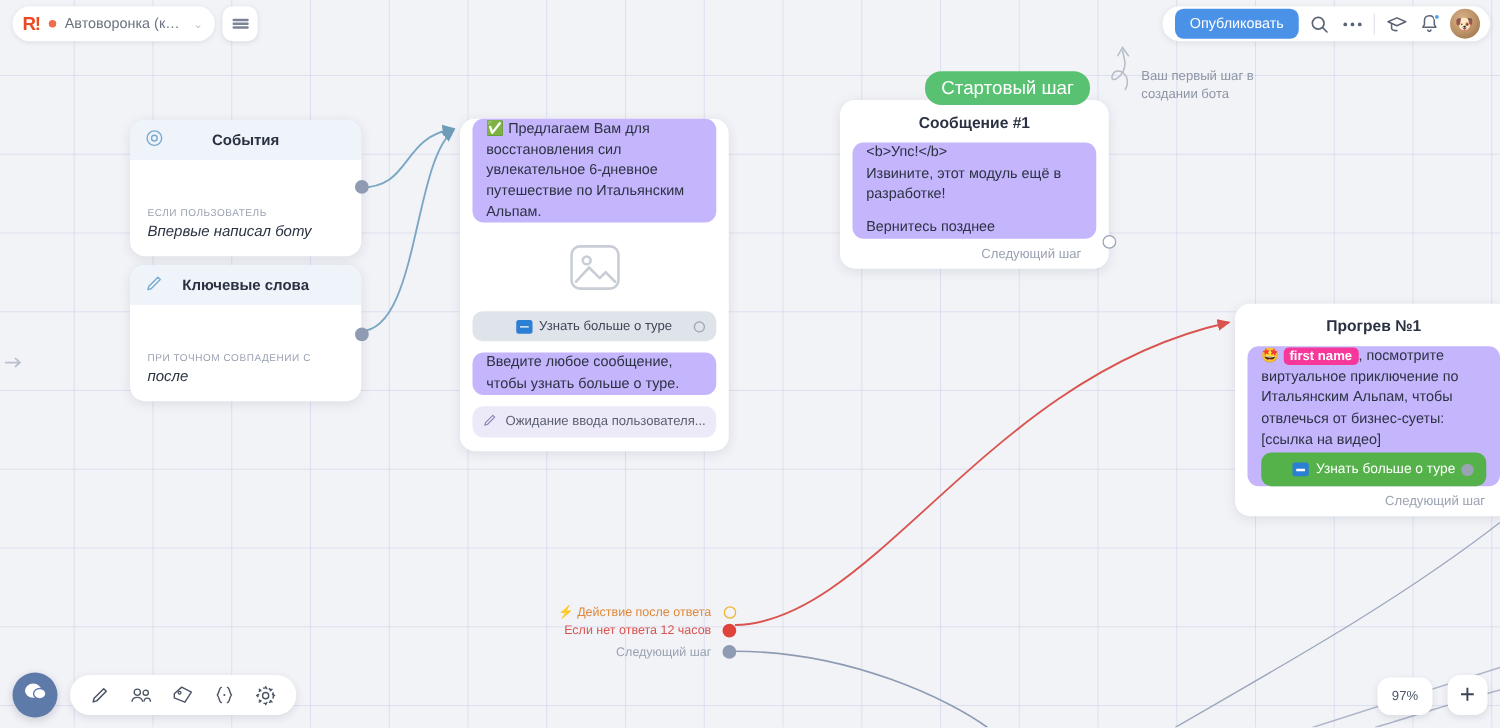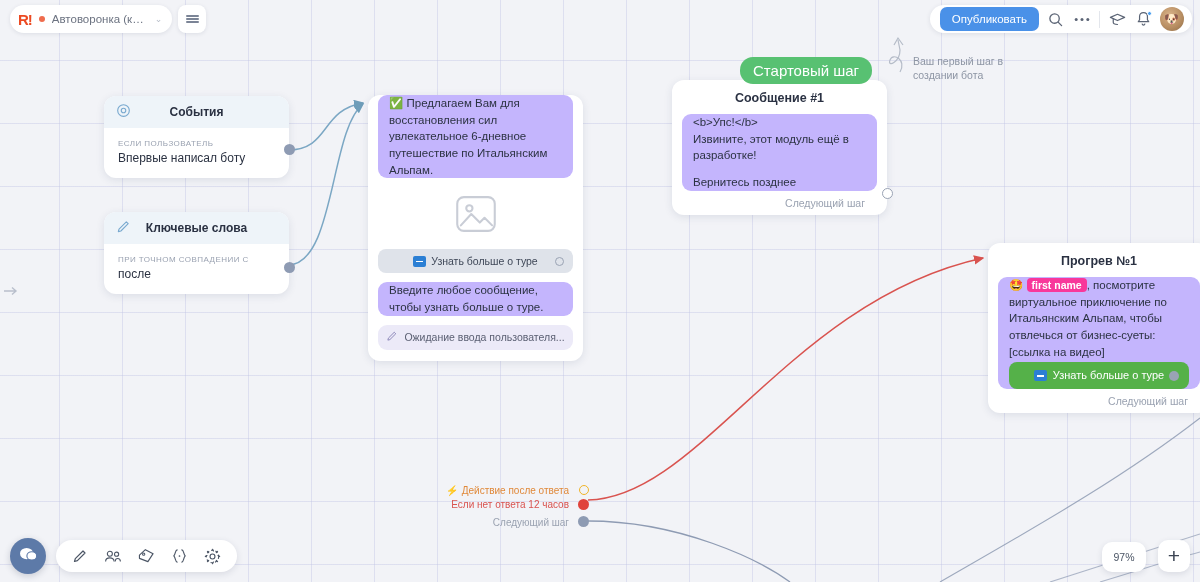--- a/index.html
+++ b/index.html
@@ -86,23 +86,23 @@
   .node-head {
     text-align: center; font-size: 12.5px; font-weight: bold;
     color: #2a3142; padding: 11px 8px 9px;
     display: flex; align-items: center; justify-content: center; position: relative;
   }
   .trigger .node-head {
     background: #eef4f9; border-radius: 12px 12px 0 0;
     padding: 9px 8px; font-size: 12px;
   }
   .trigger .head-icon { position: absolute; left: 12px; top: 7px; color: #79a9cf; }
-  .trig-body { padding: 11px 14px 13px; }
+  .trig-body { padding: 11px 14px 13px; margin-top: 27px; }
   .trig-label { font-size: 8px; letter-spacing: .45px; color: #9aa2b1; text-transform: uppercase; margin-bottom: 3px; }
-  .trig-val { font-size: 12px; color: #2b3242; }
+  .trig-val { font-size: 12px; color: #2b3242; font-style: italic; }
 
   .node-body { padding: 0 10px 6px; }
   .bubble {
     background: #c4b5fd; border-radius: 9px; padding: 0 11px;
     font-size: 11.5px; line-height: 1.45; color: #2b3242; margin-bottom: 9px;
   }
   .bubble p + p { margin-top: 10px; }
   .chip-fn {
     background: #f8379b; color: #fff; border-radius: 4px;
     padding: 1px 5px; font-size: 10.5px; font-weight: bold;

